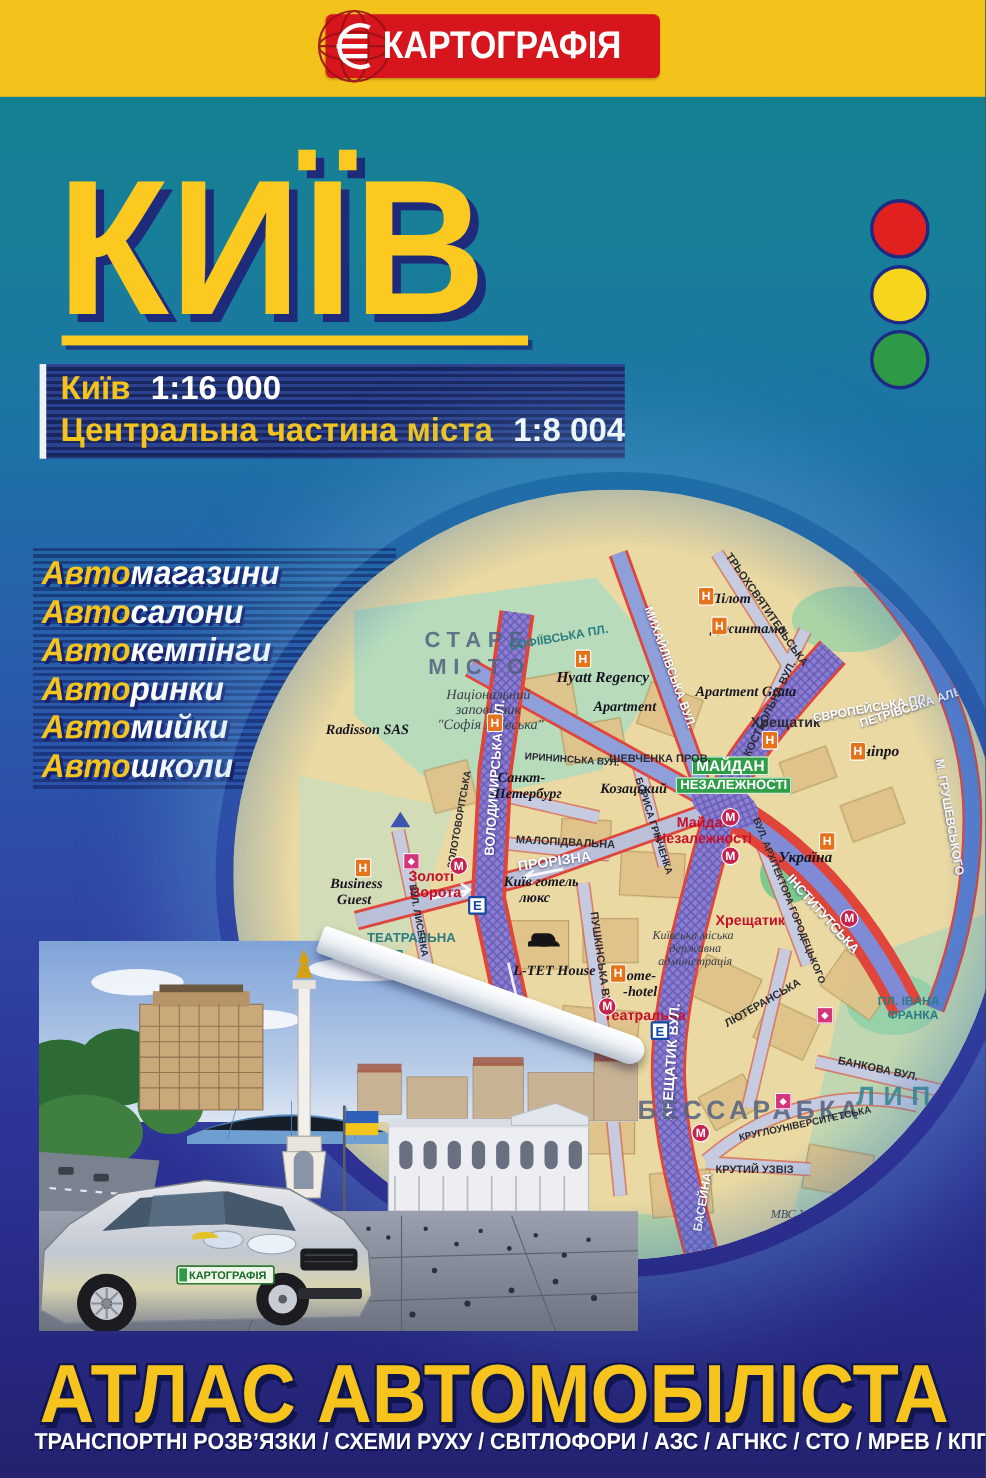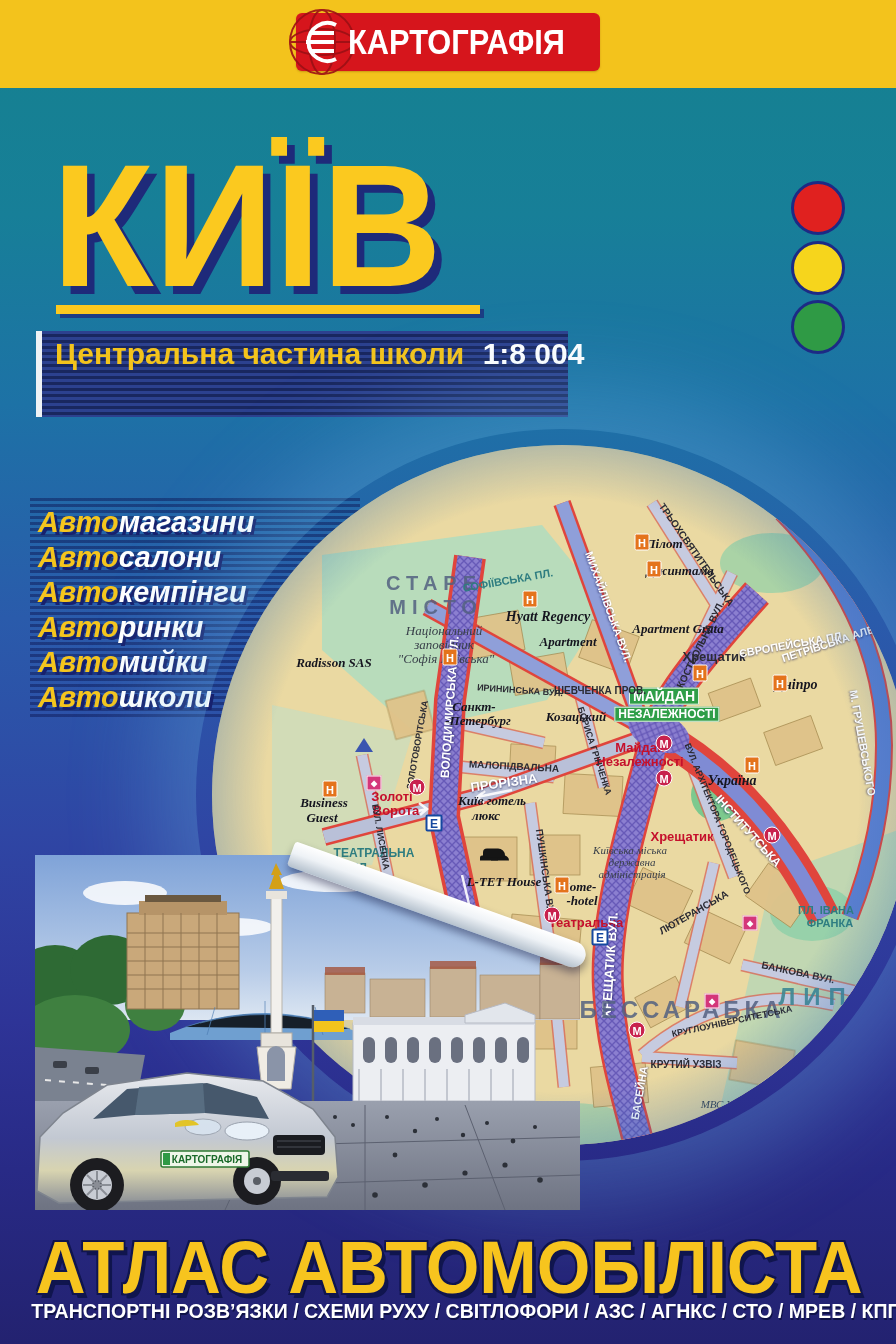--- a/index.html
+++ b/index.html
@@ -98,21 +98,25 @@
       </svg>
       <div class="logo-text">КАРТОГРАФІЯ</div>
     </div>
   </div>
 
   <div class="title">КИЇВ</div>
   <div class="title-underline"></div>
 
   <div class="scale-panel">
     <div class="scale-row">
-      <span class="sl">Центральна частина школи</span>
+      <span class="sl">Київ</span>
+      <span class="sv">1:16 000</span>
+    </div>
+    <div class="scale-row">
+      <span class="sl">Центральна частина міста</span>
       <span class="sv">1:8 004</span>
     </div>
   </div>
 
   <div>
     <div class="light" style="left: 791px; top: 181px; position: absolute; background: rgb(224, 33, 31);"></div>
     <div class="light" style="left: 791px; top: 241px; position: absolute; background: rgb(246, 213, 28);"></div>
     <div class="light" style="left: 791px; top: 300px; position: absolute; background: rgb(47, 154, 69);"></div>
   </div>
 

